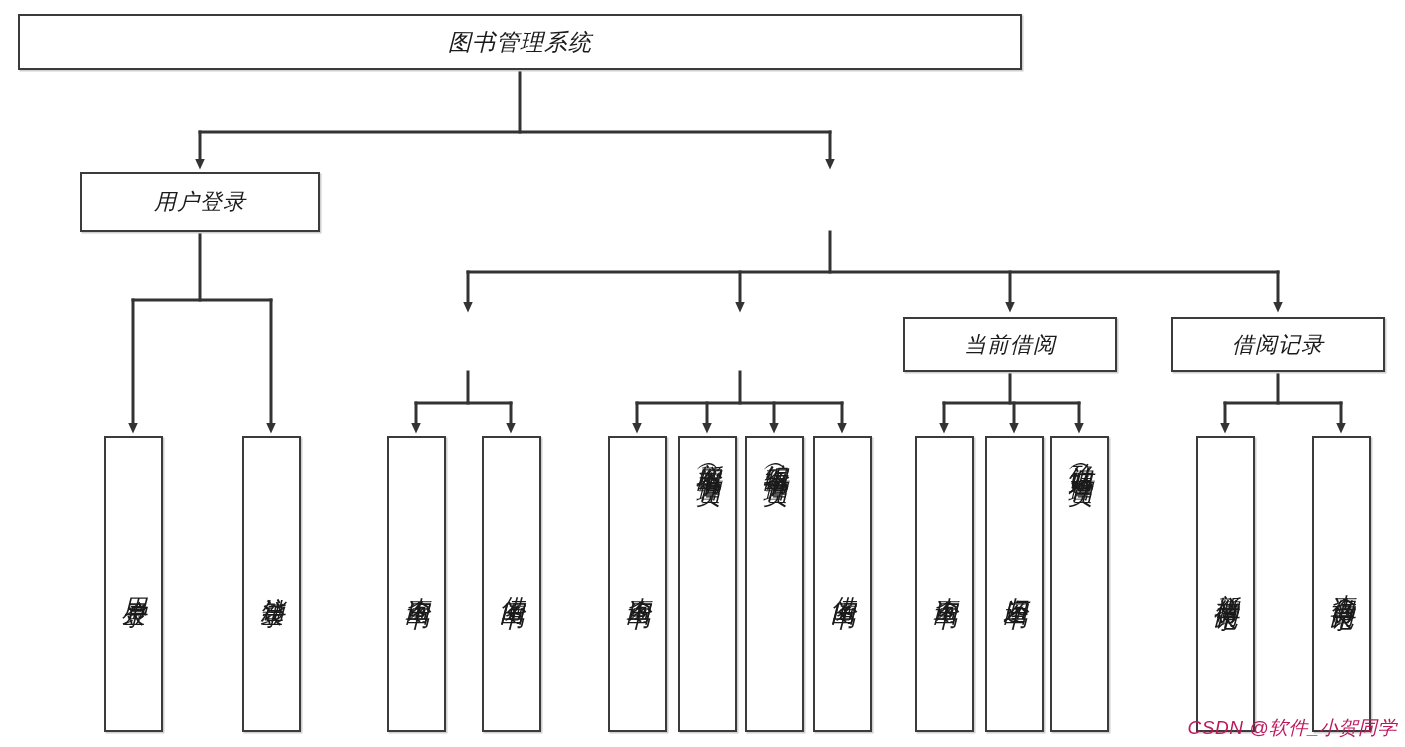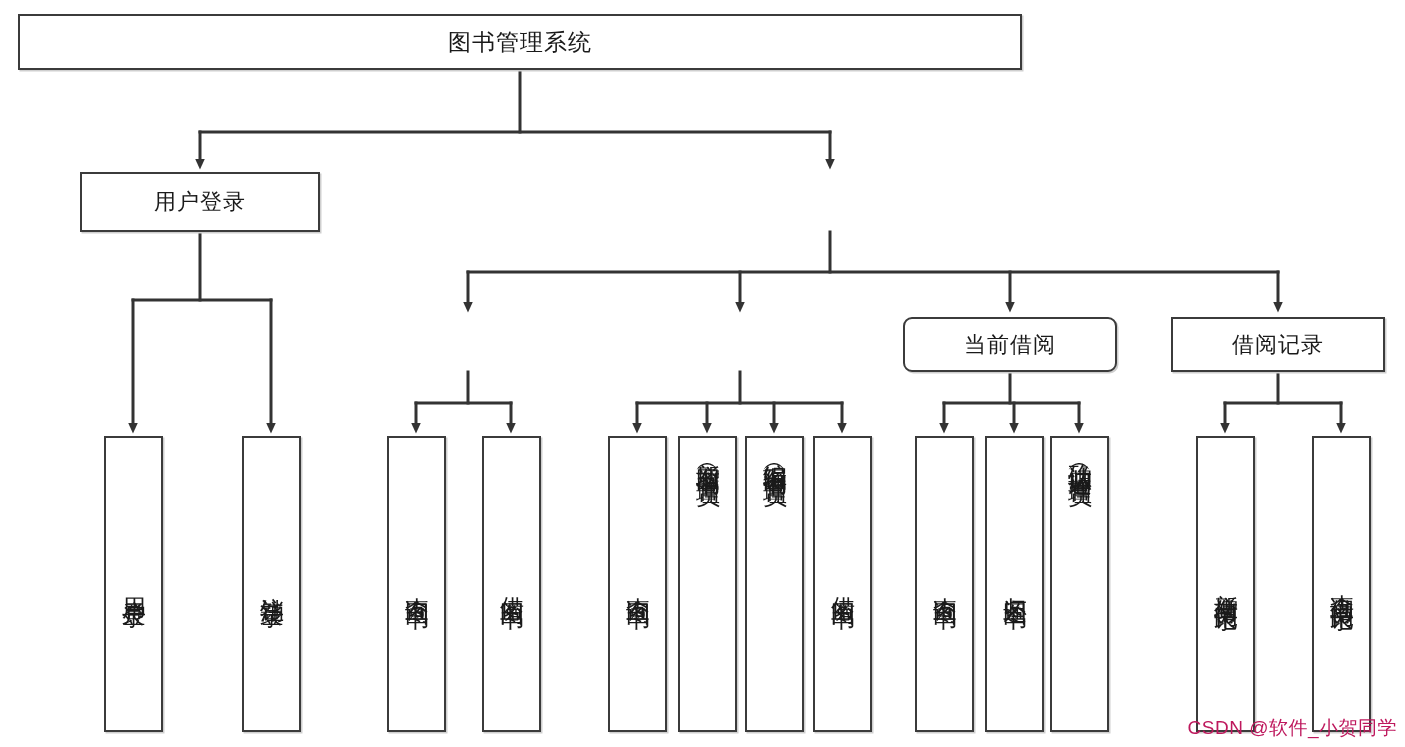--- a/index.html
+++ b/index.html
@@ -9,20 +9,21 @@
   }
   body {
     font-family: "Liberation Sans", "DejaVu Sans", sans-serif;
   }
   #canvas {
     position: relative;
     width: 1405px;
     height: 747px;
     background: #ffffff;
     overflow: hidden;
+    font-style: italic;
   }
   #wires {
     position: absolute;
     left: 0;
     top: 0;
     width: 1405px;
     height: 747px;
     pointer-events: none;
   }
   .node {
@@ -129,21 +130,21 @@
     <span class="node-h">图书管理系统</span>
   </div>
 
   <div class="node" style="left:80px; top:172px; width:240px; height:60px;">
     <span class="node-h">用户登录</span>
   </div>
 
 
 
 
-  <div class="node" style="left:903px; top:317px; width:214px; height:55px;border-radius:9px;">
+  <div class="node" style="left:903px; top:317px; width:214px; height:55px;">
     <span class="node-h">当前借阅</span>
   </div>
 
   <div class="node" style="left:1171px; top:317px; width:214px; height:55px;">
     <span class="node-h">借阅记录</span>
   </div>
 
   <div class="node leaf mid" style="left:104px; top:436px; width:59px; height:296px;">
     <span class="node-v">用户登录</span>
   </div>

